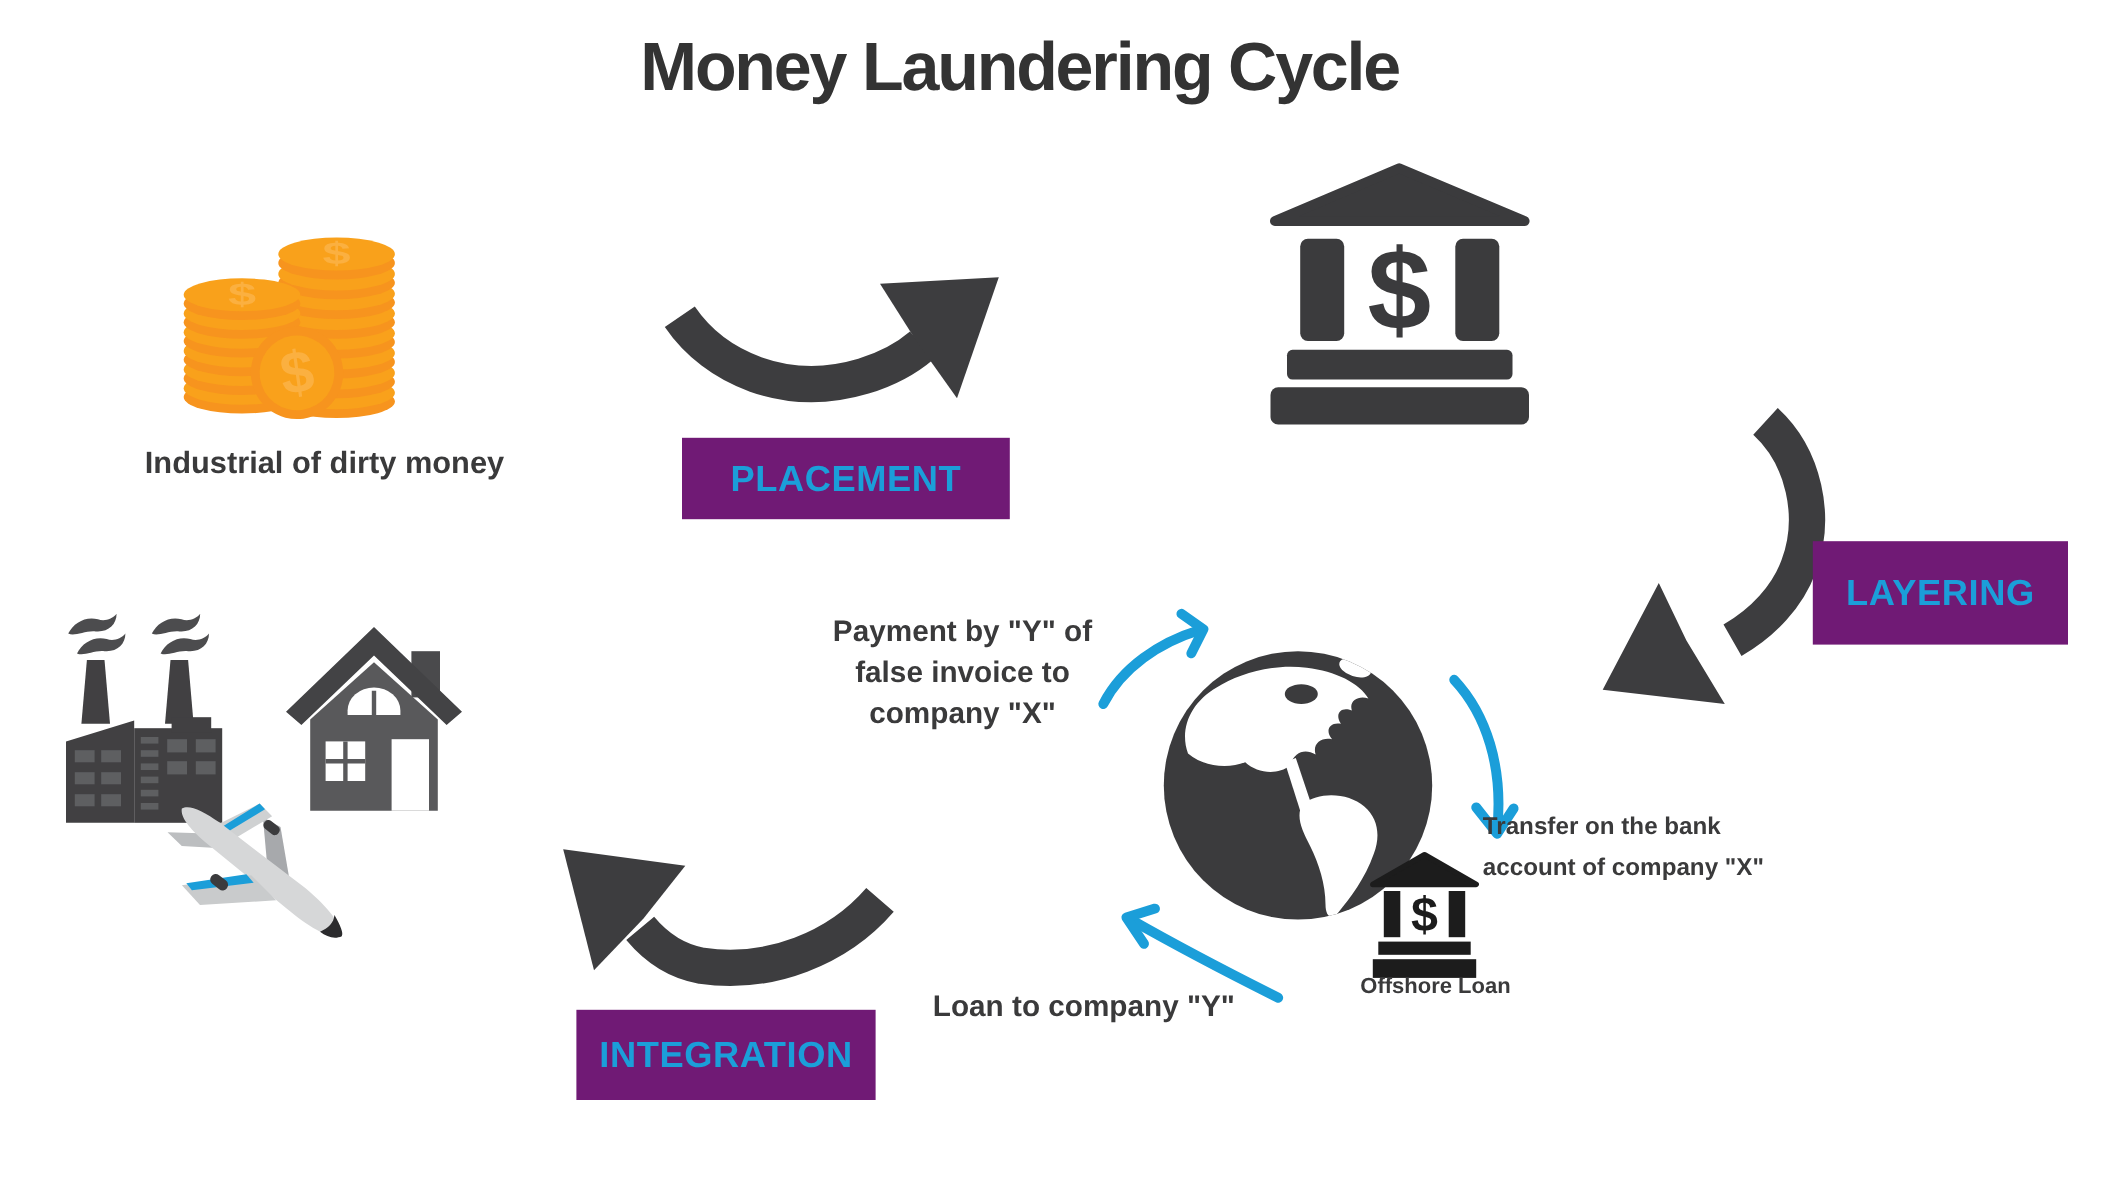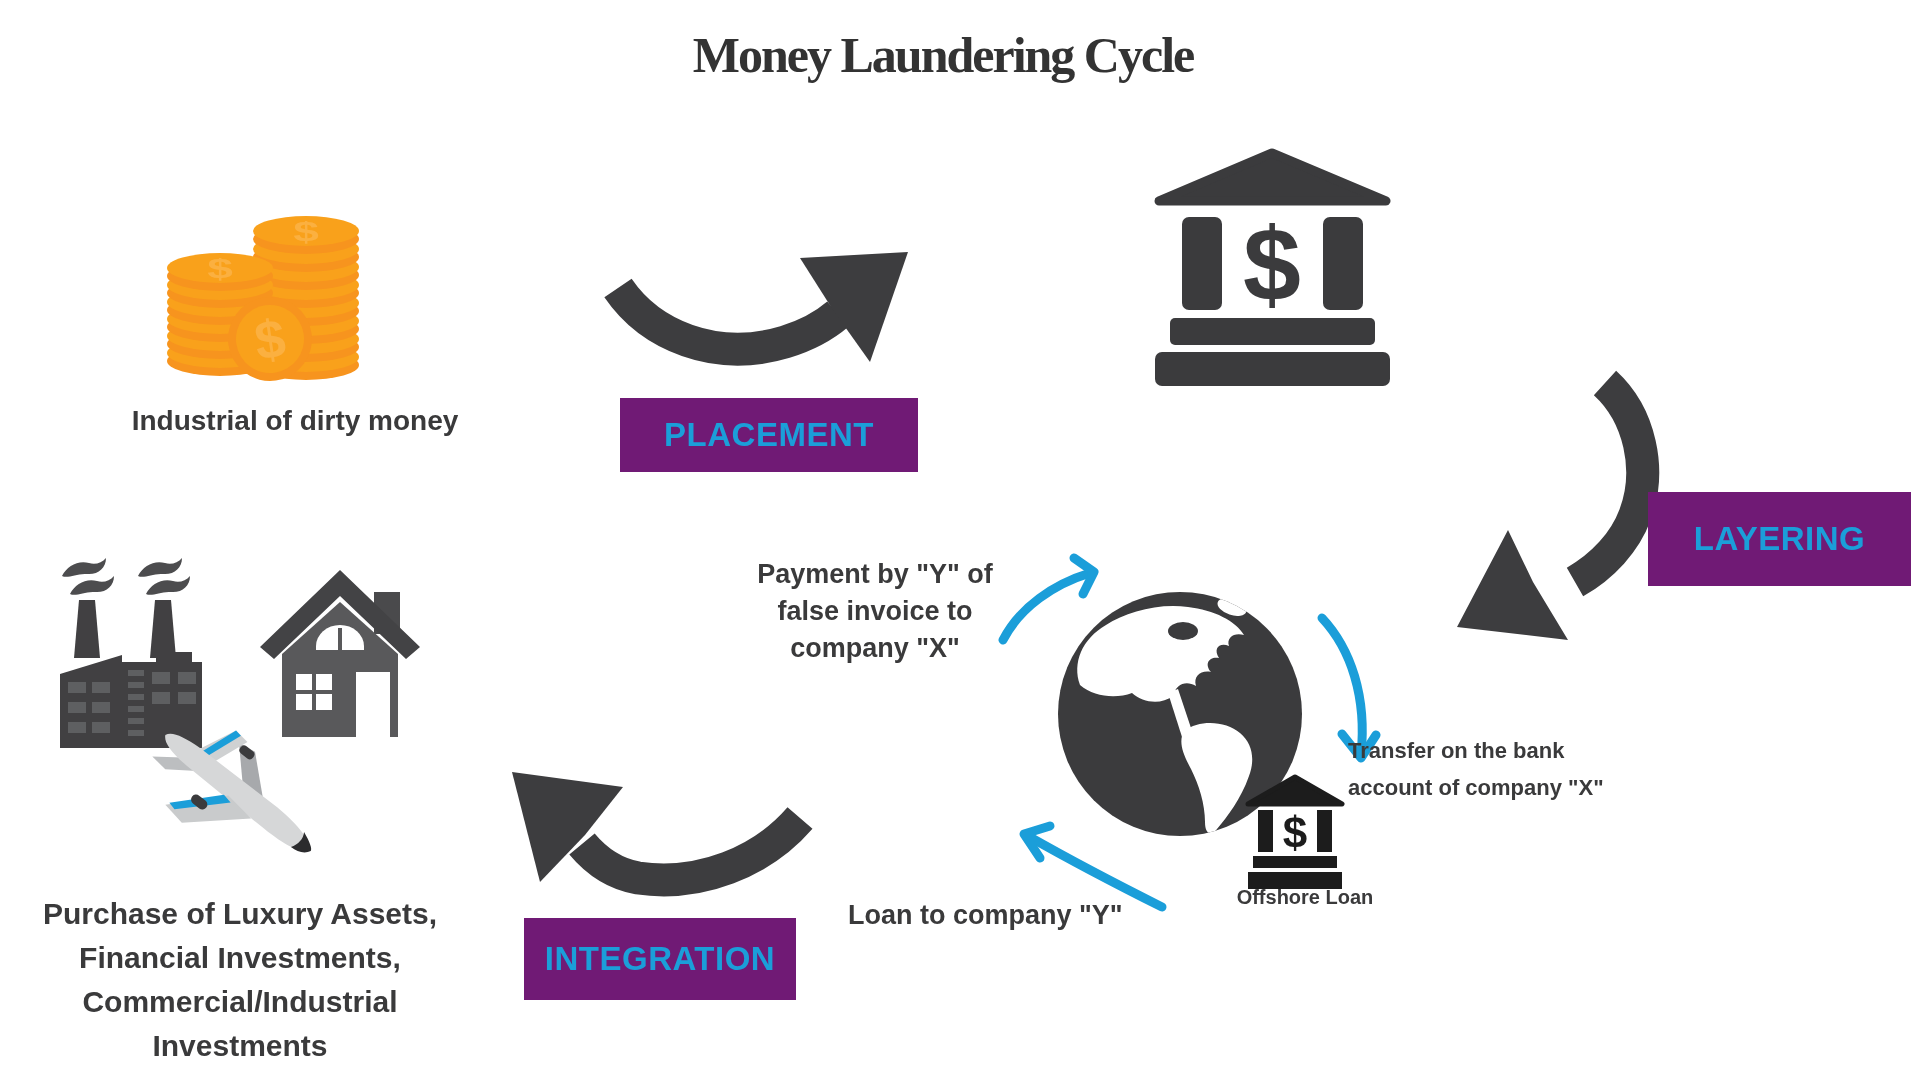--- a/index.html
+++ b/index.html
@@ -1,33 +1,33 @@
 <!DOCTYPE html>
 <html><head>
 <meta charset="utf-8">
 <style>
   html,body{margin:0;padding:0;background:#fff;}
   body{font-family:"Liberation Sans",sans-serif;}
   .canvas{position:relative;width:1920px;height:1080px;background:#ffffff;overflow:hidden;}
   .abs{position:absolute;}
-  .title{left:16px;top:26px;width:1854px;text-align:center;font-size:50px;font-weight:700;
-         letter-spacing:-2px;color:#333333;font-family:Liberation Serif, serif;}
+  .title{left:0;top:26px;width:1854px;text-align:center;font-size:62px;font-weight:700;
+         letter-spacing:-2px;color:#333333;}
   .caption{color:#3A3A3B;font-weight:700;white-space:pre-line;}
   .caption.center{text-align:center;}
   .stage-label{background:#701a75;color:#1B9ED9;font-weight:700;font-size:33px;
                letter-spacing:.5px;display:flex;align-items:center;justify-content:center;}
   .c-collection{left:95px;top:405px;width:400px;font-size:28px;}
   .c-bank{left:1015px;top:406px;width:460px;font-size:28px;line-height:38px;}
   .c-payment{left:655px;top:556px;width:440px;font-size:27px;line-height:37px;}
   .c-transfer{left:1348px;top:712px;width:360px;font-size:22px;line-height:37px;margin-top:20px;}
   .c-loan{left:848px;top:900px;width:320px;font-size:27px;}
   .c-offshore{left:1205px;top:886px;width:200px;font-size:20px;}
   .c-purchase{left:15px;top:892px;width:450px;font-size:30px;line-height:44px;}
   .l-placement{left:620px;top:398px;width:298px;height:74px;}
-  .l-layering{left:1648px;top:492px;width:263px;height:94px;}
+  .l-layering{left:1648px;top:492px;width:232px;height:94px;}
   .l-integration{left:524px;top:918px;width:272px;height:82px;}
   svg{display:block;}
   svg text{font-family:"Liberation Sans",sans-serif;font-weight:700;}
 </style>
 </head>
 <body>
 
 <div class="canvas">
 
   <div class="abs title">Money Laundering Cycle</div>
@@ -239,24 +239,20 @@
       <polygon points="-40,-48 -33,-47 -47,-10 -54,-10" fill="#1B9ED9"></polygon>
       <polygon points="-60,2 -90,24 -72,26 -46,8" fill="#BCBEC0"></polygon>
       <path d="M-93,-1 C-90,-8 -78,-11 -58,-12 L40,-13 C70,-12 89,-6 93,1 C88,9 68,13 38,12 L-58,10 C-80,9 -90,5 -93,-1 Z" fill="#D6D7D8"></path>
       <path d="M76,-10 C86,-6 93,-2 93,1 C90,7 83,10 75,10 C79,3 80,-4 76,-10 Z" fill="#2B2B2D"></path>
       <polygon points="-6,8 -50,54 -26,58 26,12" fill="#C9CBCC"></polygon>
       <polygon points="-48,50 -40,52 0,12 -10,10" fill="#1B9ED9"></polygon>
       <rect x="-34" y="26" width="18" height="10" rx="5" fill="#3B3B3D"></rect>
     </g>
   </svg>
 
-  <div class="abs caption center c-purchase">Purchase of Luxury Assets,
-Financial Investments,
-Commercial/Industrial
-Investments</div>
 
   <svg class="abs" style="left:500px;top:750px;" width="330" height="150" viewBox="0 0 330 150">
     <path d="M300,68 C262,112 200,137 138,128 C115,124 97,112 82,94" fill="none" stroke="#3D3D3F" stroke-width="33"></path>
     <path d="M12,22 L123,37 L85,85 L40,132 Z" fill="#3D3D3F"></path>
   </svg>
   <div class="abs stage-label l-integration">
     <span>INTEGRATION</span>
   </div>
 
 </div>

